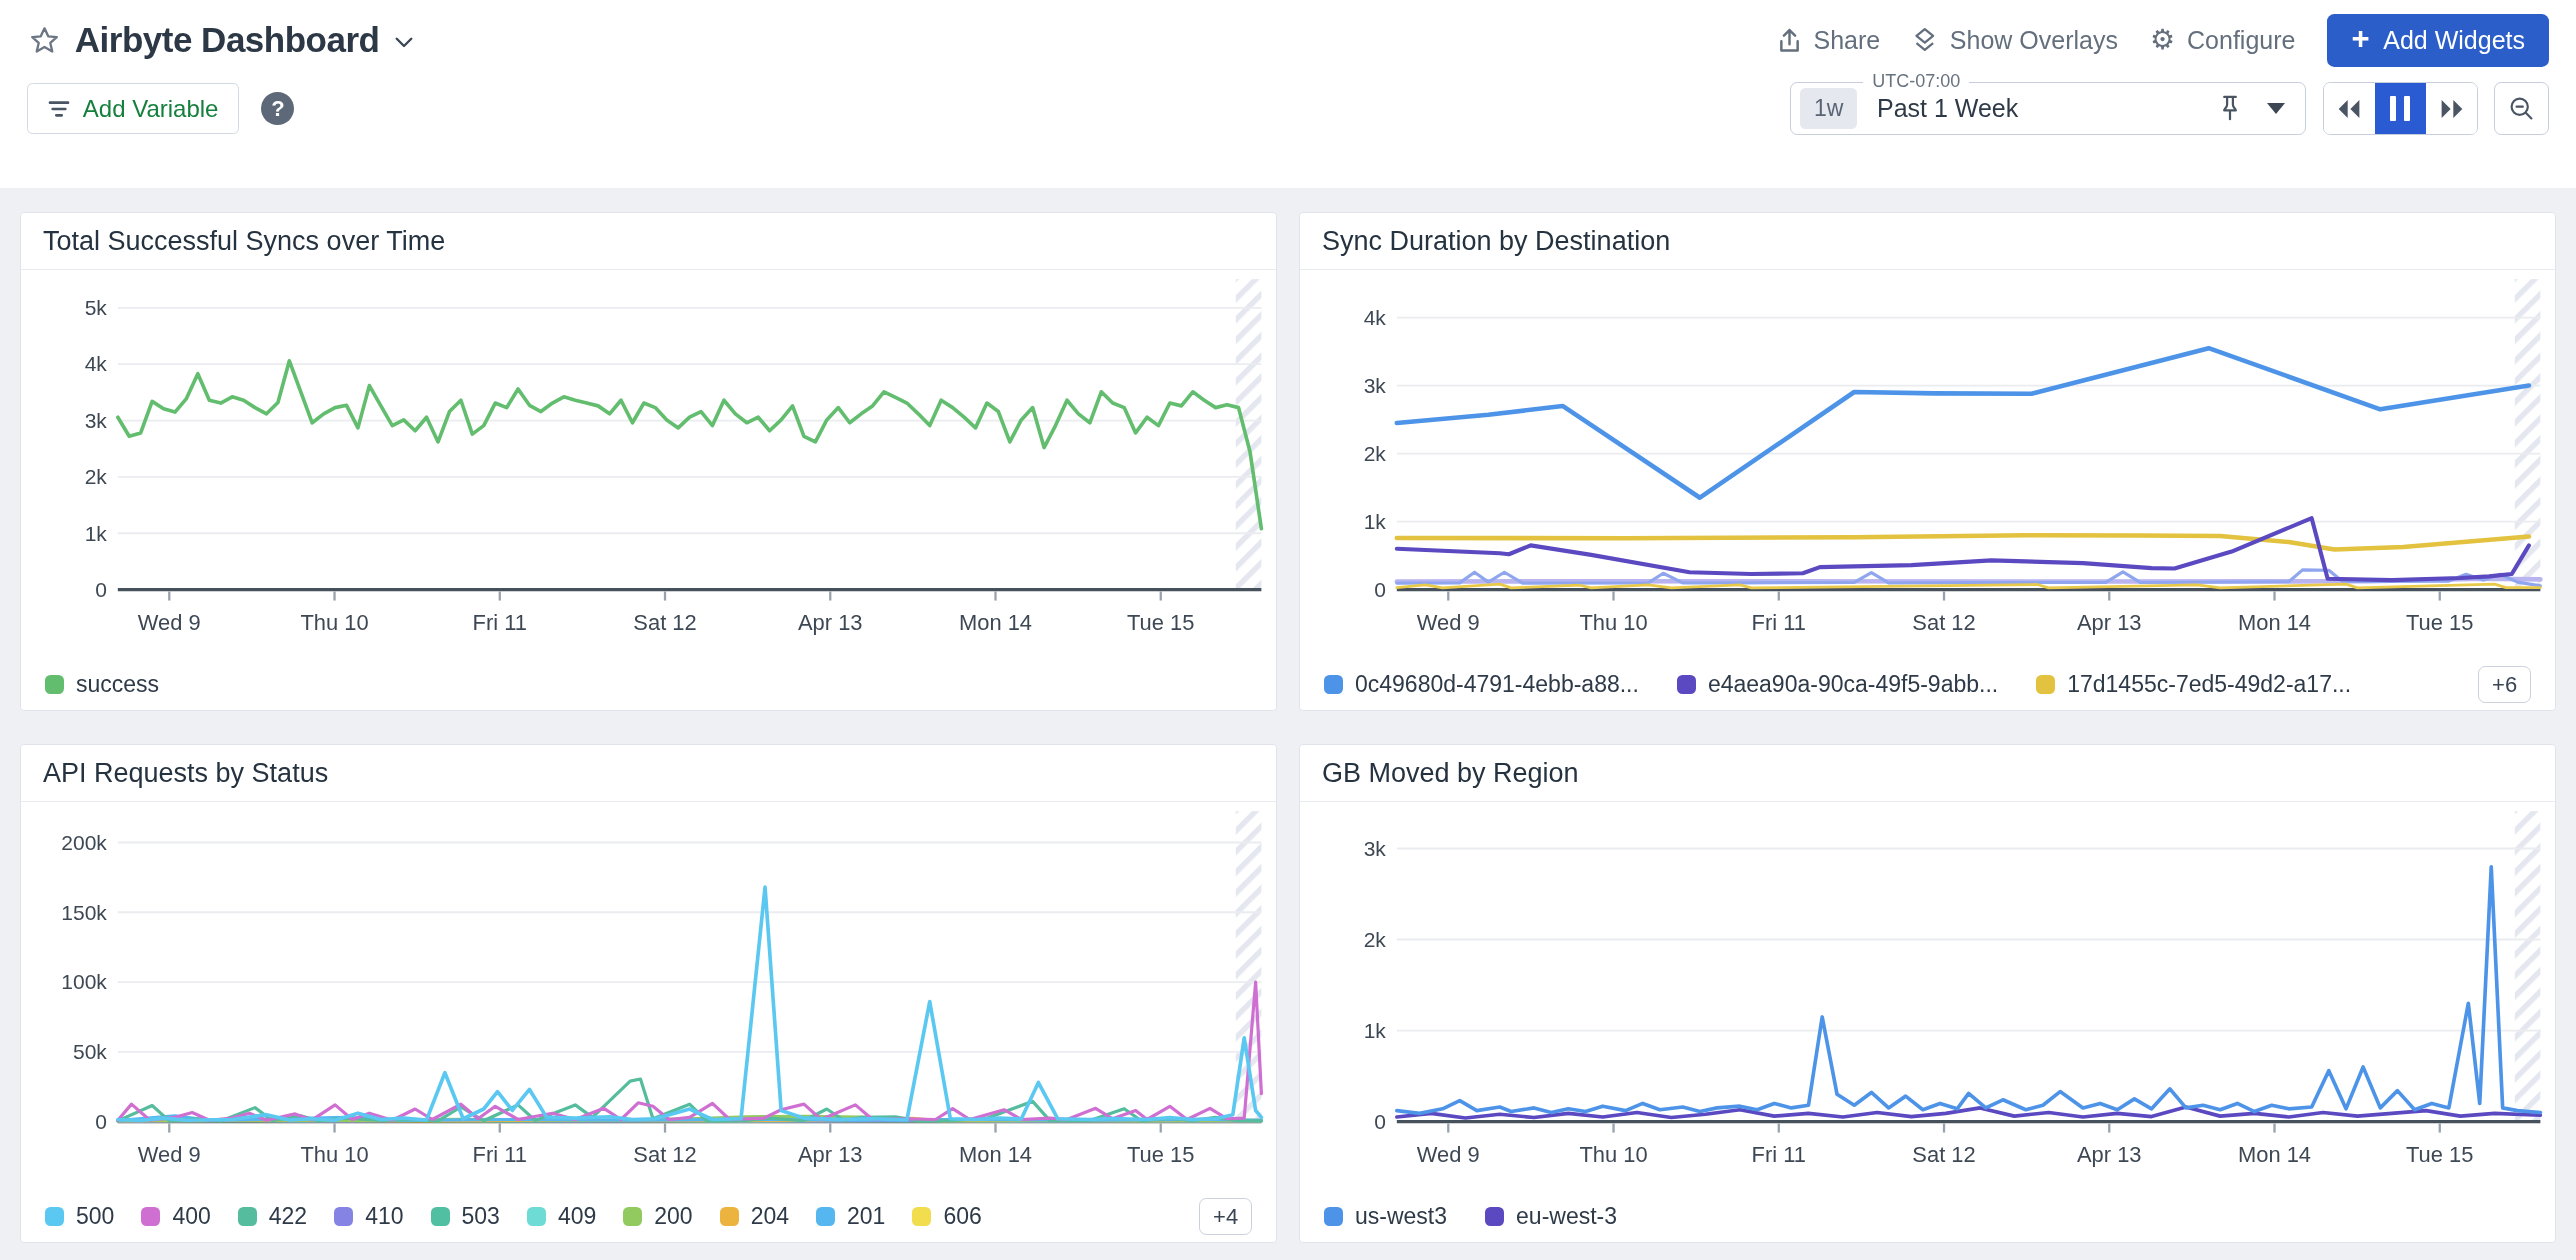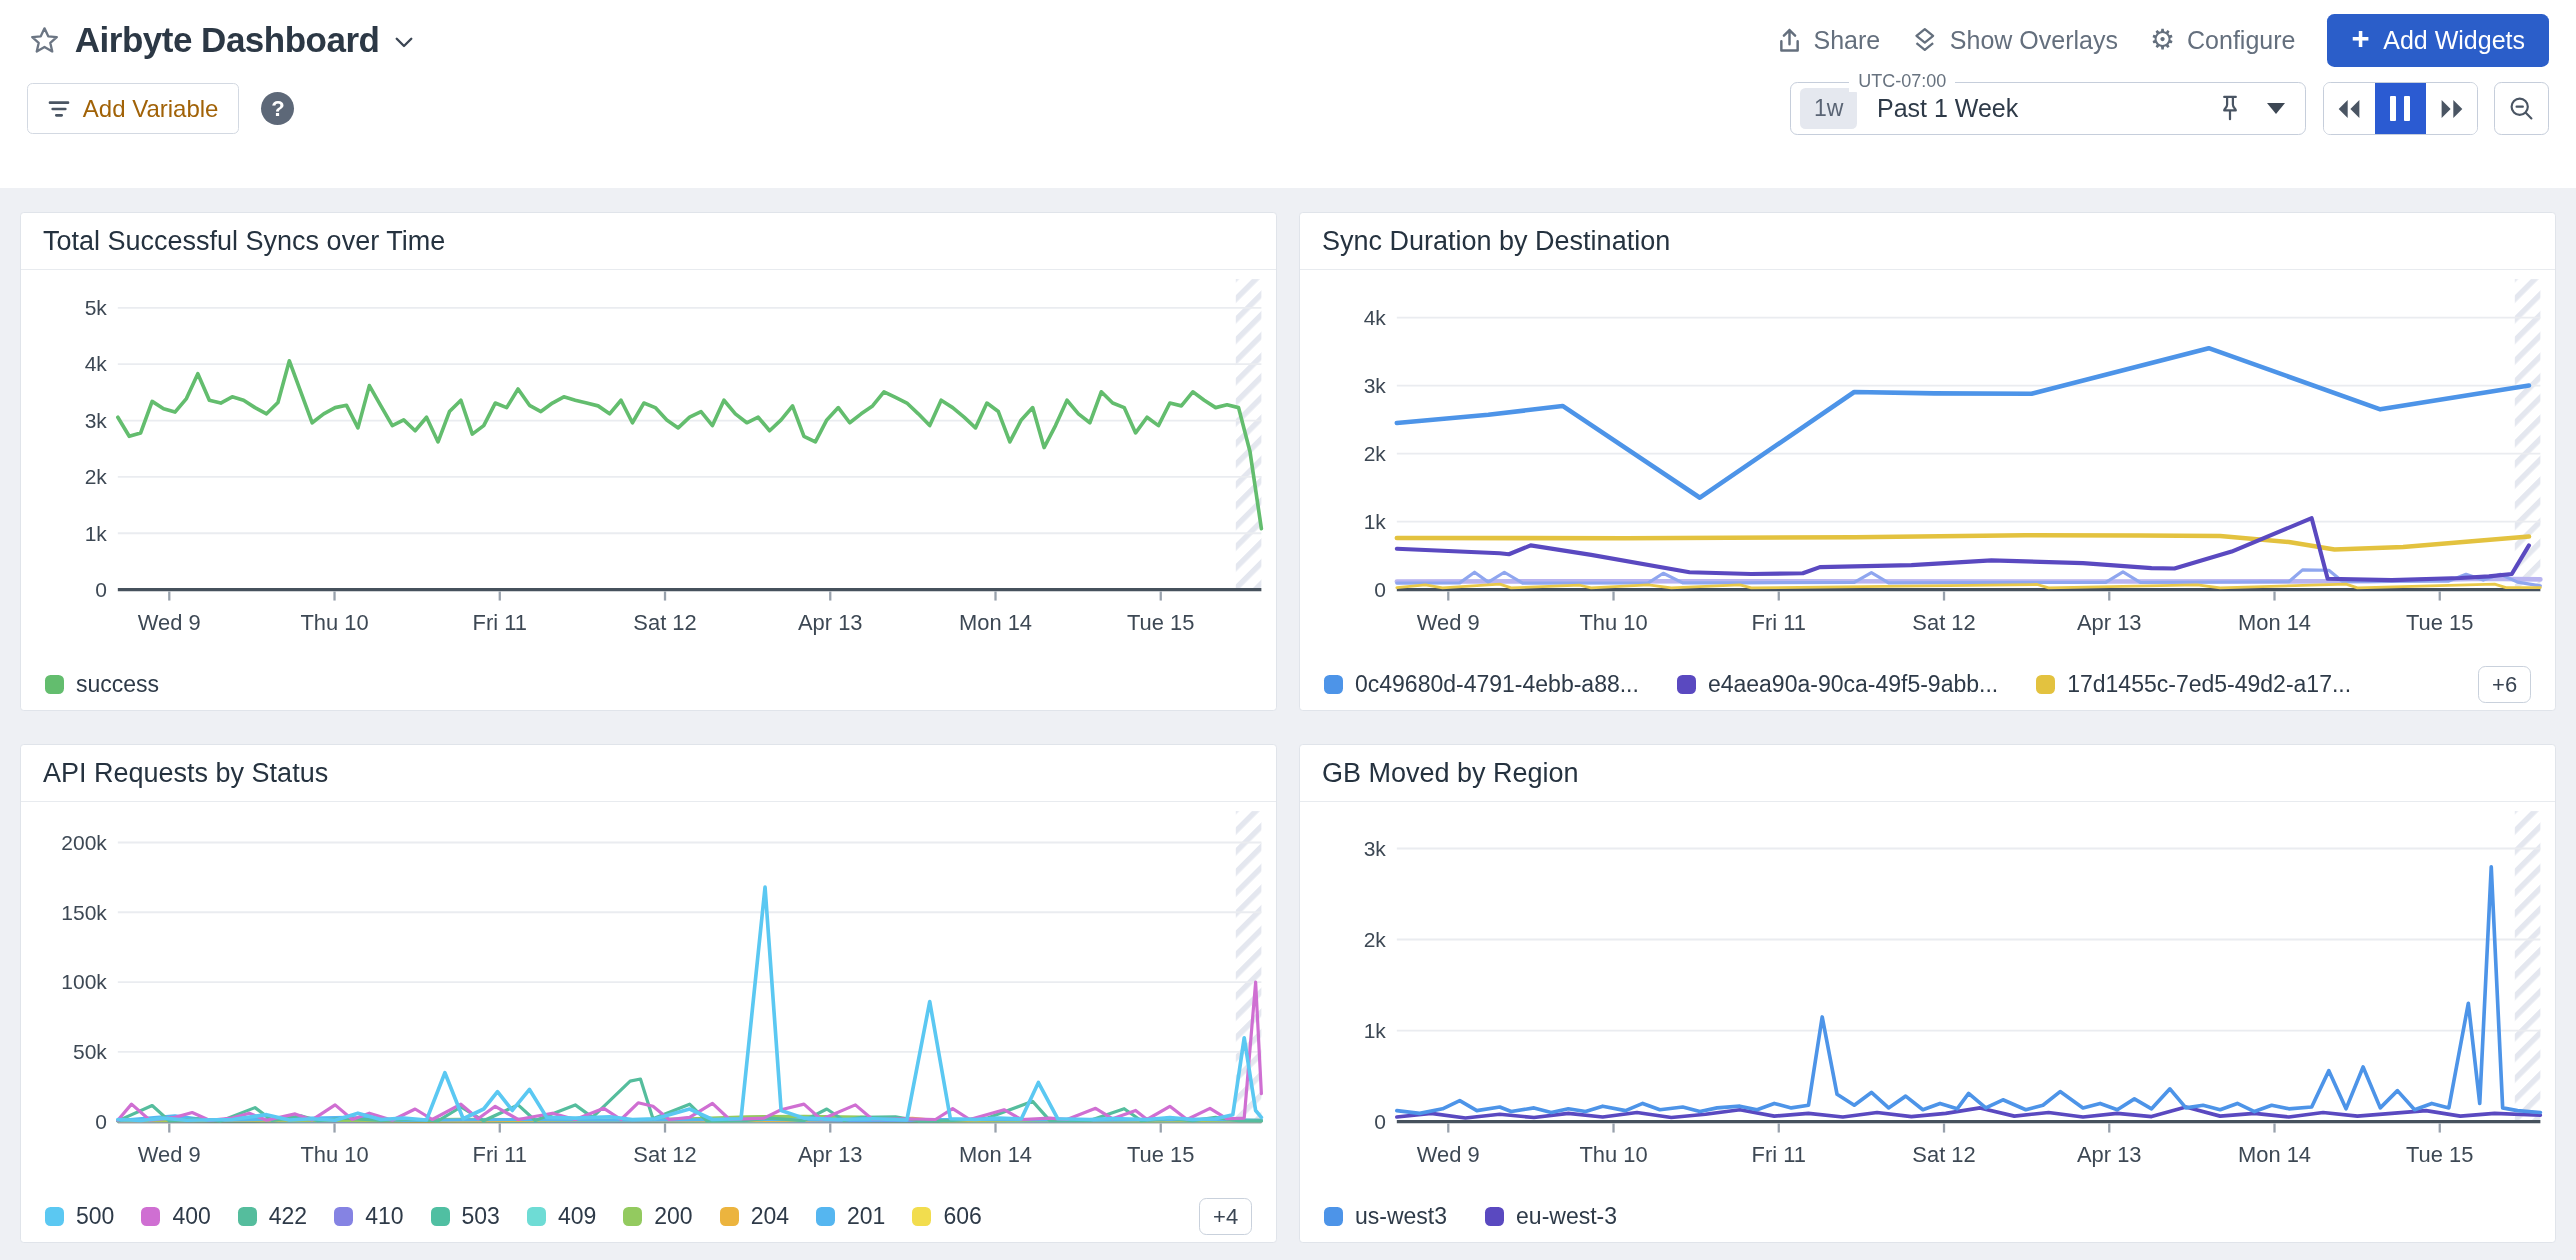--- a/index.html
+++ b/index.html
@@ -18,27 +18,27 @@
   .page-title { font-size:35px; font-weight:700; color:#2c3845; margin:0 9px 0 12.8px; letter-spacing:-0.5px; }
   .title-caret { margin-left:5.5px; margin-top:7.3px; cursor:pointer; }
   .header-actions { margin-left:auto; display:flex; align-items:center; gap:32px; }
   .action-btn { display:flex; align-items:center; gap:12px; color:#646f7d; font-size:25px; cursor:pointer; }
   .gear-glyph { font-size:28px; line-height:1; color:#646f7d; }
   .add-widgets-btn { display:flex; align-items:center; gap:13.7px; background:#2b5ec9; color:#fff;
     border:none; border-radius:7.3px; padding:0 24px; height:53px; font-size:25px; font-family:inherit; cursor:pointer; }
   .plus-glyph { font-size:31px; font-weight:700; line-height:1; margin-top:-2.7px; }
   .toolbar-row { display:flex; align-items:center; margin-top:22px; position:relative; }
   .add-variable-btn { display:flex; align-items:center; gap:12.8px; background:#fff; border:1.8px solid #d3d9e2;
-    border-radius:5.5px; height:51px; padding:0 20px; font-size:24px; color:#a16207; font-family:inherit; cursor:pointer; }
+    border-radius:5.5px; height:51px; padding:0 20px; font-size:24px; color:#15803d; font-family:inherit; cursor:pointer; }
   .help-btn { width:33px; height:33px; border-radius:50%; background:#5d6878; color:#fff; font-size:22px; font-weight:700;
     display:flex; align-items:center; justify-content:center; margin-left:22px; cursor:pointer; }
   .time-area { margin-left:auto; display:flex; align-items:center; gap:16.4px; }
   .time-picker { position:relative; display:flex; align-items:center; border:1.8px solid #c6cedb; border-radius:7.3px;
     height:53px; width:516px; padding:0 20px 0 9px; background:#fff; cursor:pointer; }
-  .tz-label { position:absolute; top:-12px; left:58px; background:#fff; padding:0 9px; font-size:18px; color:#67727f; }
+  .tz-label { position:absolute; top:-12px; left:72px; background:#fff; padding:0 9px; font-size:18px; color:#67727f; }
   .range-chip { background:#e5e8ef; border-radius:5.5px; padding:7.3px 13.7px; font-size:23px; color:#5a6474; }
   .range-label { margin-left:20px; font-size:25px; color:#2e3a48; }
   .picker-icons { margin-left:auto; display:flex; align-items:center; gap:25.6px; }
   .caret-down { width:0; height:0; border-left:9px solid transparent; border-right:9px solid transparent; border-top:11px solid #3d4754; }
   .nav-group { display:flex; border:1.8px solid #c6cedb; border-radius:7.3px; overflow:hidden; height:53px; background:#fff; }
   .nav-btn { width:51px; display:flex; align-items:center; justify-content:center; cursor:pointer; background:#fff; border:none; }
   .nav-btn.active { background:#2b5bd2; }
   .pause-bars { display:flex; gap:7.3px; }
   .pause-bars span { display:block; width:6.4px; height:25px; background:#fff; border-radius:0.9px; }
   .zoom-out-btn { width:55px; height:53px; border:1.8px solid #c6cedb; border-radius:7.3px; background:#fff;

